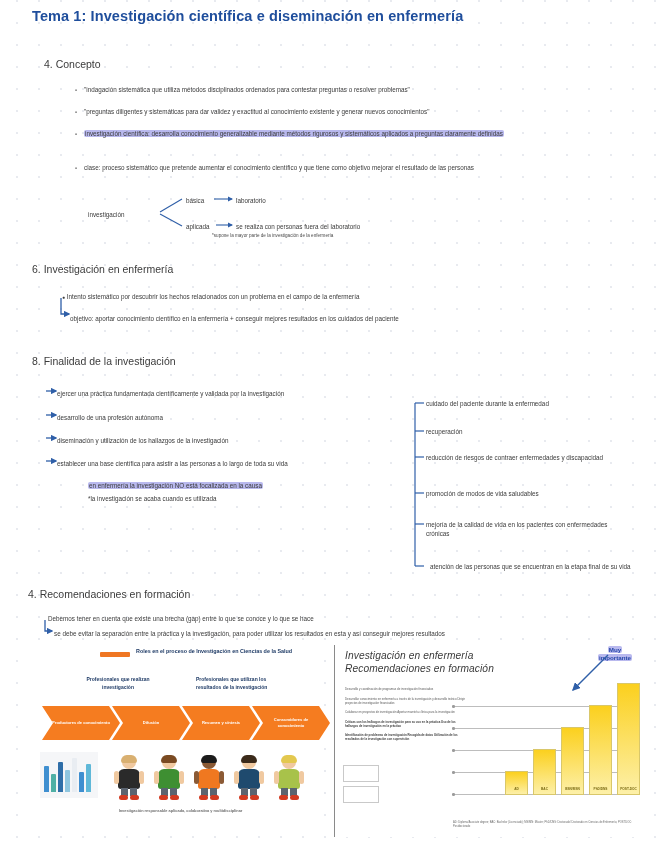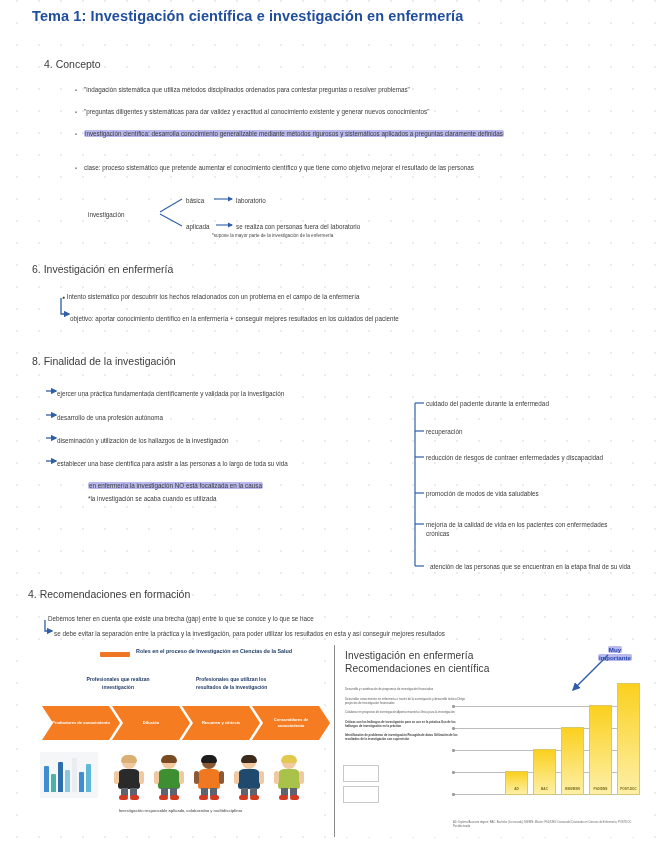--- a/index.html
+++ b/index.html
@@ -88,21 +88,21 @@
   }
   .docs-img i{position:absolute;bottom:6px;display:block;width:5px;border-radius:1px 1px 0 0;}
 
   
   .slide{
     position:absolute;left:334px;top:645px;width:306px;height:192px;
     background:#fff;border-left:1.4px solid #8a8a8a;
   }
   .slide .s-title{
     position:absolute;left:10px;top:4px;width:286px;
-    font-size:10.2px;color:#3a3a3a;line-height:1.28;letter-spacing:.1px;
+    font-size:10.2px;color:#3a3a3a;line-height:1.28;letter-spacing:.1px;font-style:italic;
   }
   .slide .blocks{position:absolute;left:10px;top:42px;width:120px;}
   .sb{font-size:2.9px;color:#5a5a5a;line-height:1.42;margin-bottom:5.4px;}
   .sb.strong{font-weight:bold;color:#3b3b3b;}
   .slide .boxwrap{position:absolute;left:8px;top:120px;width:36px;}
   .sbox{border:.6px solid #c9c9c9;height:15px;margin-bottom:4px;background:#fff;}
 
   .chartbox{position:absolute;left:118px;top:38px;width:180px;height:130px;}
   .gl{position:absolute;left:0;height:.6px;background:#bdbdbd;}
   .gl .nub{position:absolute;left:-1px;top:-1.3px;width:2.6px;height:2.6px;background:#9b9b9b;border-radius:50%;}
@@ -126,21 +126,21 @@
     text-align:center;
   }
   .muy span{background:#b9b9ee;border-radius:2px;padding:0 1px;}
 </style>
 </head>
 <body>
 
 <div class="page">
   <div class="grid-bg"></div>
 
-  <div class="doc-title">Tema 1: Investigación científica e investigación en enfermería</div>
+  <div class="doc-title">Tema 1: Investigación científica e diseminación en enfermería</div>
 
   <div class="h-num" style="left:44px;top:58px;">4.   Concepto</div>
 
   <div class="tx dot" style="left:84px;top:85px;width:540px;">"indagación sistemática que utiliza métodos disciplinados ordenados para contestar preguntas o resolver problemas"</div>
   <div class="tx dot" style="left:84px;top:107px;width:540px;">"preguntas diligentes y sistemáticas para dar validez y exactitud al conocimiento existente y generar nuevos conocimientos"</div>
   <div class="tx dot" style="left:84px;top:129px;width:530px;">
     <span class="hl">investigación científica: desarrolla conocimiento generalizable mediante métodos rigurosos y sistemáticos aplicados a preguntas claramente definidas</span>
   </div>
   <div class="tx dot" style="left:84px;top:163px;width:528px;">clase: proceso sistemático que pretende aumentar el conocimiento científico y que tiene como objetivo mejorar el resultado de las personas</div>
 
@@ -318,21 +318,21 @@
           <div class="shoe-r"></div>
       </div>
     </div>
 
     <div class="figcap">Investigación responsable aplicada, colaborativa y multidisciplinar</div>
   </div>
 
   <div class="slide">
     <div class="s-title">
       <div>Investigación en enfermería</div>
-      <div>Recomendaciones en científica</div>
+      <div>Recomendaciones en formación</div>
     </div>
 
     <div class="blocks">
       <div class="sb">Desarrollo y coordinación de programas de investigación financiados</div>
       <div class="sb">Desarrollar conocimiento en enfermería a través de la investigación y desarrollo teórico
 Dirigir proyectos de investigación financiados</div>
       <div class="sb">Colaborar en proyectos de investigación
 Aportar maestría clínica para la investigación</div>
       <div class="sb strong">Críticas con los hallazgos de investigación para su uso en la práctica
 Uso de los hallazgos de investigación en la práctica</div>

